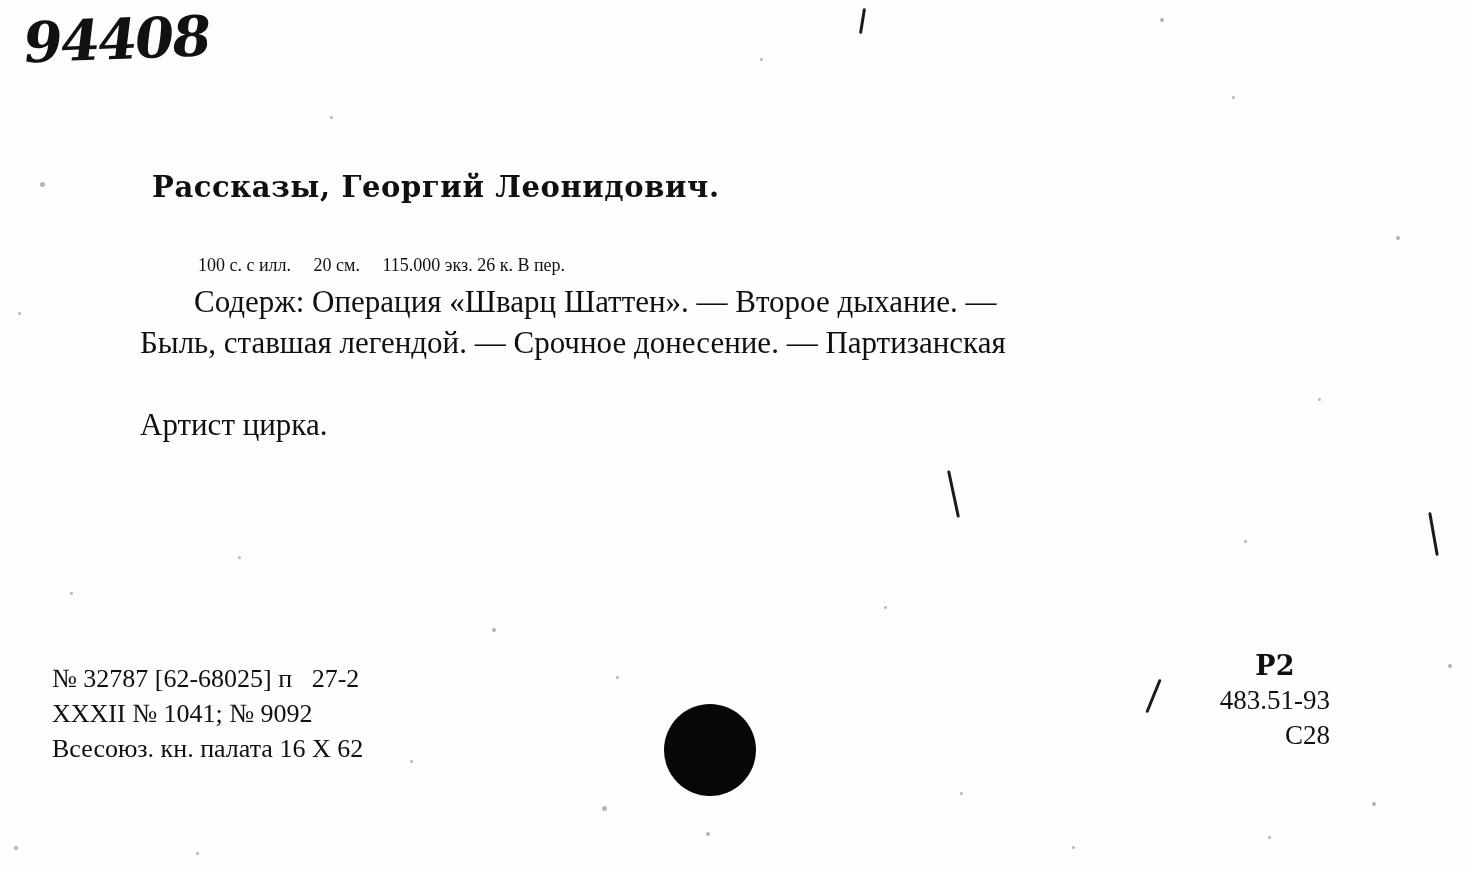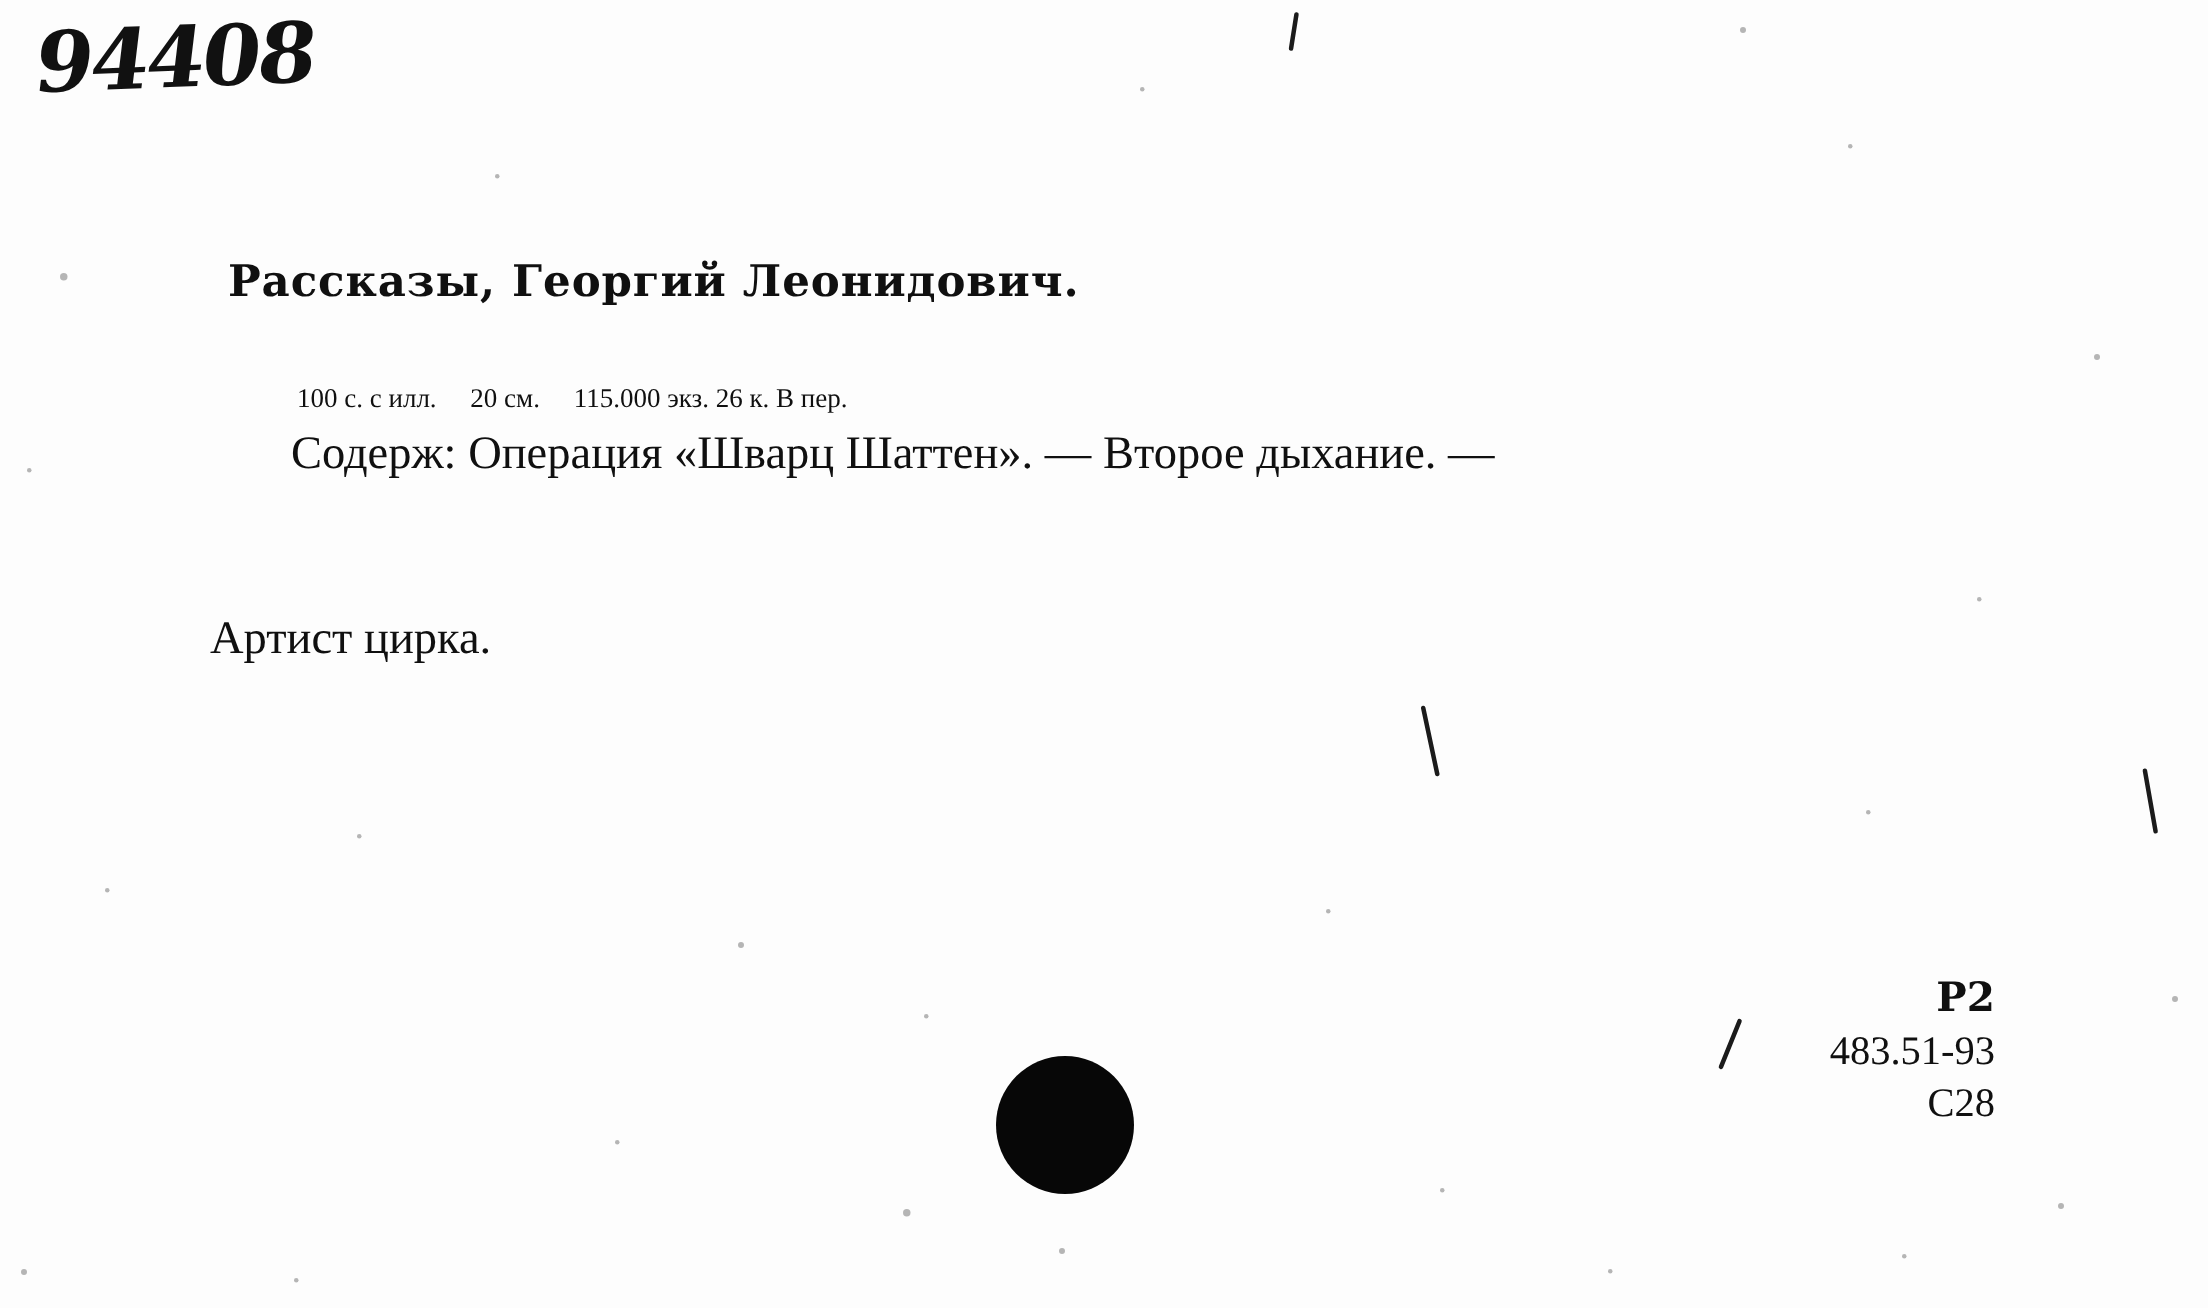--- a/index.html
+++ b/index.html
@@ -102,20 +102,21 @@
     right: 142px;
     top: 648px;
     text-align: right;
     font-size: 27px;
     line-height: 1.30;
   }
   .classification .cls-top {
     font-family: "DejaVu Serif", serif;
     font-weight: 700;
     font-size: 27px;
+    text-align: center;
   }
 
   
   .punch-hole {
     position: absolute;
     left: 664px;
     top: 704px;
     width: 92px;
     height: 92px;
     border-radius: 50%;
@@ -178,26 +179,32 @@
     <div class="title-block">
       <span class="indent"></span>
       <br>
     </div>
 
     <div class="phys">100 с. с илл.     20 см.     115.000 экз. 26 к. В пер.</div>
 
     <div class="contents">
       <span class="indent"></span><span>Содерж: Операция «Шварц Шаттен». — Второе дыхание. —</span>
       <br>
+      <span>Быль,  ставшая  легендой. — Срочное  донесение. — Партизанская</span>
       <br>
       <br>
       <span>Артист цирка.</span>
     </div>
   </div>
 
+  <div class="registration">
+    <div>№ 32787 [62-68025] п   27-2</div>
+    <div>XXXII № 1041; № 9092</div>
+    <div>Всесоюз. кн. палата 16 X 62</div>
+  </div>
 
   <div class="classification">
     <div class="cls-top">Р2</div>
     <div>483.51-93</div>
     <div>С28</div>
   </div>
 
   <div class="punch-hole"></div>
 
 </div>

